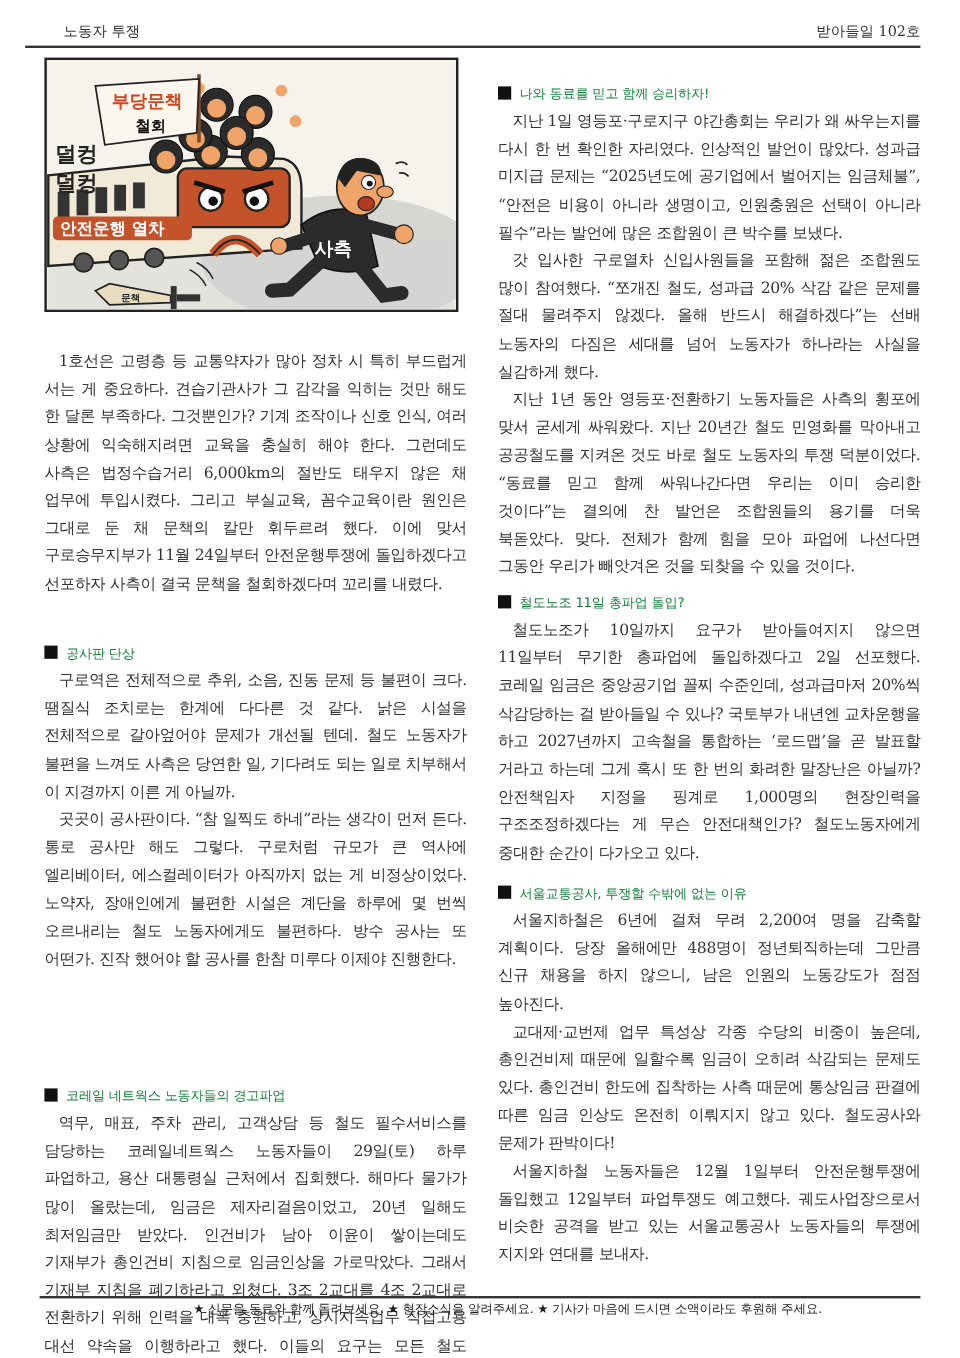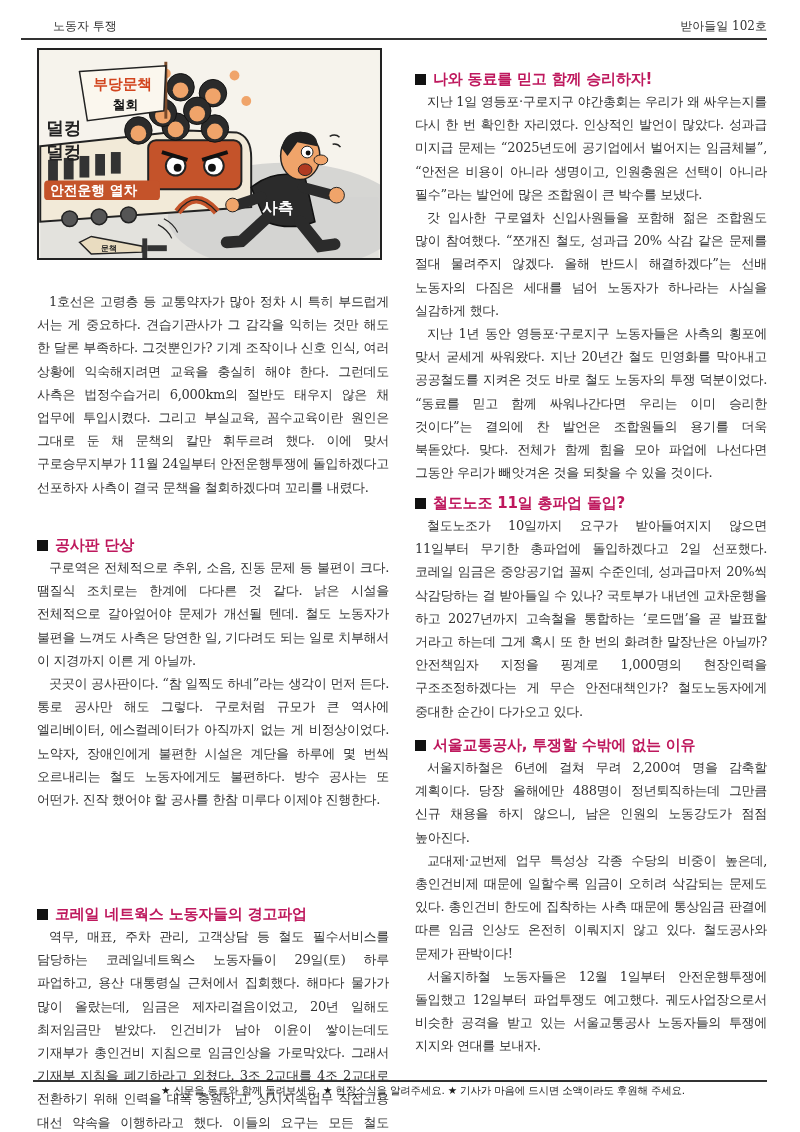--- a/index.html
+++ b/index.html
@@ -8,21 +8,21 @@
 
     .running-head { position: absolute; top: 18px; left: 33px; right: 33px; height: 20px; font-size: 12px; color: #333; margin-left: 20px; }
     .running-head .left { position: absolute; left: 0; top: 0; }
     .running-head .right { position: absolute; right: 0; top: 0; }
     .head-rule { position: absolute; top: 38px; left: 21px; right: 33px; height: 2px; background: #333; }
 
     .cartoon { position: absolute; top: 48px; left: 37px; width: 345px; height: 212px; border: 2px solid #222; overflow: hidden; background: #f4f1ea; }
     .cartoon svg { width: 100%; height: 100%; display: block; }
 
     .article { position: absolute; width: 352px; }
-    .article h2 { font-family: "DejaVu Sans", "Liberation Sans", sans-serif; font-size: 15px; font-weight: bold; color: #be185d; line-height: 18px; margin-bottom: 2px; letter-spacing: -0.2px; }
+    .article h2 { font-family: "DejaVu Sans", "Liberation Sans", sans-serif; font-size: 11px; font-weight: normal; color: #15803d; line-height: 18px; margin-bottom: 2px; letter-spacing: -0.2px; }
     .article h2 .sq { display: inline-block; width: 11px; height: 11px; background: #111; margin-right: 7px; vertical-align: -1px; }
     .article p { font-size: 13px; line-height: 23.2px; text-align: justify; text-indent: 12px; color: #333; letter-spacing: -0.3px; word-break: keep-all; }
 
     .a1 { left: 37px; top: 290px; }
     .a2 { left: 37px; top: 536px; }
     .a3 { left: 37px; top: 868px; margin-top: 37px; }
     .a4 { left: 415px; top: 70px; }
     .a5 { left: 415px; top: 494px; }
     .a6 { left: 415px; top: 736px; }
 
@@ -142,21 +142,21 @@
 
 <div class="article a3">
   <h2><span class="sq"></span><span>코레일 네트웍스 노동자들의 경고파업</span></h2>
   <p>역무, 매표, 주차 관리, 고객상담 등 철도 필수서비스를 담당하는 코레일네트웍스 노동자들이 29일(토) 하루 파업하고, 용산 대통령실 근처에서 집회했다. 해마다 물가가 많이 올랐는데, 임금은 제자리걸음이었고, 20년 일해도 최저임금만 받았다. 인건비가 남아 이윤이 쌓이는데도 기재부가 총인건비 지침으로 임금인상을 가로막았다. 그래서 기재부 지침을 폐기하라고 외쳤다. 3조 2교대를 4조 2교대로 전환하기 위해 인력을 대폭 충원하고, 상시지속업무 직접고용 대선 약속을 이행하라고 했다. 이들의 요구는 모든 철도 비정규직의 열망을 대변한다.</p>
 </div>
 
 <div class="article a4">
   <h2><span class="sq"></span><span>나와 동료를 믿고 함께 승리하자!</span></h2>
   <p>지난 1일 영등포·구로지구 야간총회는 우리가 왜 싸우는지를 다시 한 번 확인한 자리였다. 인상적인 발언이 많았다. 성과급 미지급 문제는 “2025년도에 공기업에서 벌어지는 임금체불”, “안전은 비용이 아니라 생명이고, 인원충원은 선택이 아니라 필수”라는 발언에 많은 조합원이 큰 박수를 보냈다.</p>
   <p>갓 입사한 구로열차 신입사원들을 포함해 젊은 조합원도 많이 참여했다. “쪼개진 철도, 성과급 20% 삭감 같은 문제를 절대 물려주지 않겠다. 올해 반드시 해결하겠다”는 선배 노동자의 다짐은 세대를 넘어 노동자가 하나라는 사실을 실감하게 했다.</p>
-  <p>지난 1년 동안 영등포·구로지구 노동자들은 사측의 횡포에 맞서 굳세게 싸워왔다. 지난 20년간 철도 민영화를 막아내고 공공철도를 지켜온 것도 바로 철도 노동자의 투쟁 덕분이었다. “동료를 믿고 함께 싸워나간다면 우리는 이미 승리한 것이다”는 결의에 찬 발언은 조합원들의 용기를 더욱 북돋았다. 맞다. 전체가 함께 힘을 모아 파업에 나선다면 그동안 우리가 빼앗겨온 것을 되찾을 수 있을 것이다.</p>
+  <p>지난 1년 동안 영등포·전환하기 노동자들은 사측의 횡포에 맞서 굳세게 싸워왔다. 지난 20년간 철도 민영화를 막아내고 공공철도를 지켜온 것도 바로 철도 노동자의 투쟁 덕분이었다. “동료를 믿고 함께 싸워나간다면 우리는 이미 승리한 것이다”는 결의에 찬 발언은 조합원들의 용기를 더욱 북돋았다. 맞다. 전체가 함께 힘을 모아 파업에 나선다면 그동안 우리가 빼앗겨온 것을 되찾을 수 있을 것이다.</p>
 </div>
 
 <div class="article a5">
   <h2><span class="sq"></span><span>철도노조 11일 총파업 돌입?</span></h2>
   <p>철도노조가 10일까지 요구가 받아들여지지 않으면 11일부터 무기한 총파업에 돌입하겠다고 2일 선포했다. 코레일 임금은 중앙공기업 꼴찌 수준인데, 성과급마저 20%씩 삭감당하는 걸 받아들일 수 있나? 국토부가 내년엔 교차운행을 하고 2027년까지 고속철을 통합하는 ‘로드맵’을 곧 발표할 거라고 하는데 그게 혹시 또 한 번의 화려한 말장난은 아닐까? 안전책임자 지정을 핑계로 1,000명의 현장인력을 구조조정하겠다는 게 무슨 안전대책인가? 철도노동자에게 중대한 순간이 다가오고 있다.</p>
 </div>
 
 <div class="article a6">
   <h2><span class="sq"></span><span>서울교통공사, 투쟁할 수밖에 없는 이유</span></h2>
   <p>서울지하철은 6년에 걸쳐 무려 2,200여 명을 감축할 계획이다. 당장 올해에만 488명이 정년퇴직하는데 그만큼 신규 채용을 하지 않으니, 남은 인원의 노동강도가 점점 높아진다.</p>

